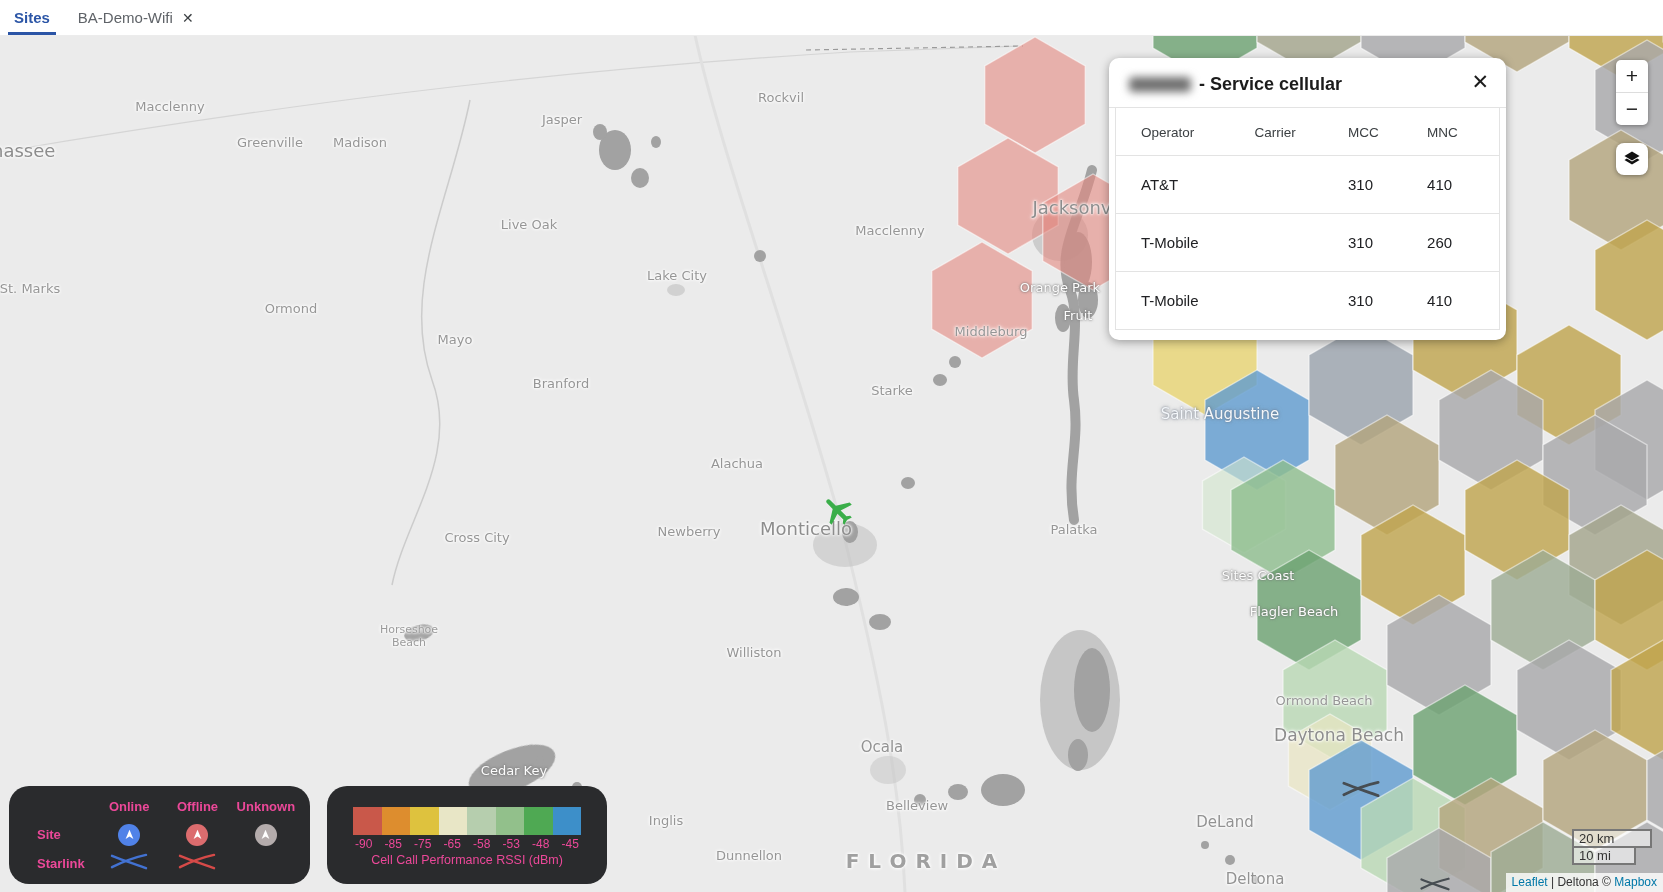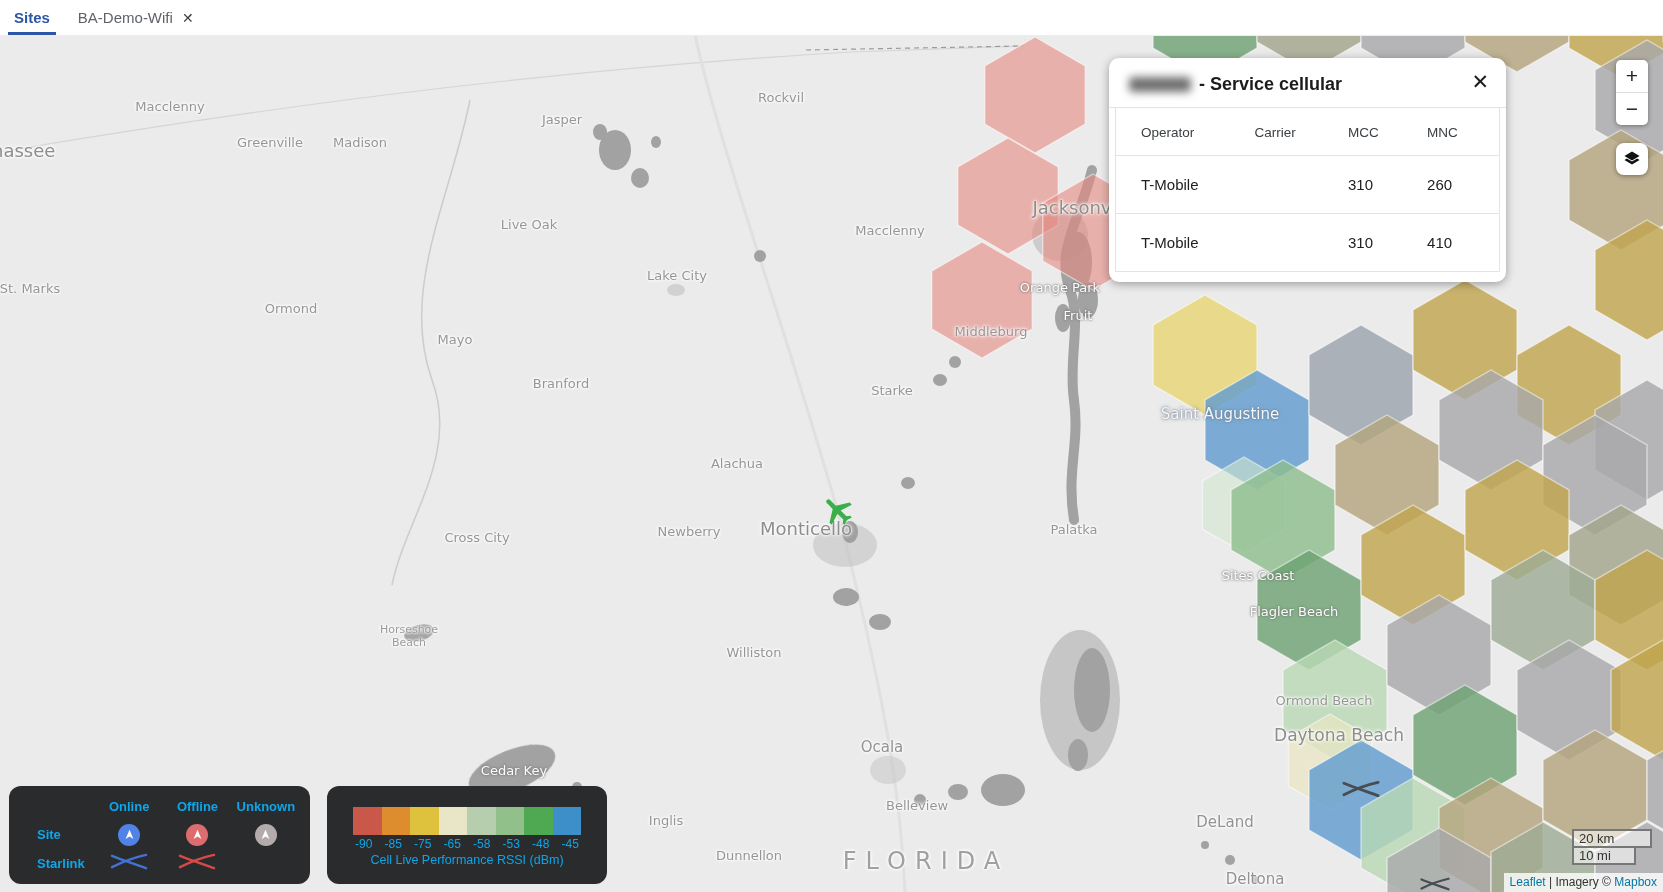--- a/index.html
+++ b/index.html
@@ -21,21 +21,21 @@
   #label-layer{position:absolute;inset:0;z-index:3;pointer-events:none;}
   .mlab{position:absolute;white-space:nowrap;font-family:"DejaVu Sans",sans-serif;
         text-shadow:0 0 2px #fff,0 0 3px #fff,0 0 4px #fff;}
   .mlab.town{font-size:13px;color:#969696;}
   .mlab.townsm{font-size:11px;color:#9b9b9b;}
   .mlab.townmd{font-size:15px;color:#929292;}
   .mlab.city{font-size:18px;color:#8d8d8d;}
   .mlab.citysm{font-size:17px;color:#8d8d8d;}
   .mlab.water{font-size:13px;color:#fdfdfd;text-shadow:0 0 2px rgba(110,110,110,.9),0 0 3px rgba(110,110,110,.7);}
   .mlab.waterlg{font-size:15px;color:#f4f7fa;text-shadow:0 0 2px rgba(100,110,125,.9),0 0 4px rgba(100,110,125,.6);}
-  .mlab.state{font-size:24px;color:#a0a0a0;letter-spacing:9px;font-weight:normal;}
+  .mlab.state{font-size:20px;color:#a0a0a0;letter-spacing:9px;font-weight:bold;}
 
   
   .marker{position:absolute;z-index:4;transform:translate(-50%,-50%);}
 
   
   .popup{position:absolute;left:1109px;top:58px;width:397px;background:#fff;border-radius:10px;
          box-shadow:0 2px 10px rgba(0,0,0,.35);z-index:30;}
   .ptitle{padding:16px 50px 12px 20px;font-size:18px;font-weight:bold;color:#1c1c1c;display:flex;align-items:center;}
   .redact{display:inline-block;width:62px;height:15px;background:#6f6f6f;border-radius:4px;filter:blur(4px);margin-right:8px;}
   .pclose{position:absolute;right:17px;top:13px;font-size:21px;color:#1b1b1b;cursor:pointer;line-height:1;}
@@ -51,21 +51,21 @@
 
   
   .zoomctl{position:absolute;right:15px;top:60px;width:32px;background:#fff;border-radius:5px;
            box-shadow:0 1px 5px rgba(0,0,0,.4);z-index:40;overflow:hidden;}
   .zbtn{height:32px;display:flex;align-items:center;justify-content:center;font-size:21px;color:#1f1f1f;cursor:pointer;}
   .zbtn + .zbtn{border-top:1px solid #ddd;}
   .layersbtn{position:absolute;right:15px;top:143px;width:32px;height:32px;background:#fff;border-radius:8px;
              box-shadow:0 1px 5px rgba(0,0,0,.4);z-index:40;display:flex;align-items:center;justify-content:center;cursor:pointer;}
 
   
-  .darkbox{position:absolute;border-radius:12px;z-index:40;color:#0ea5e9;}
+  .darkbox{position:absolute;border-radius:20px;z-index:40;color:#ec4899;}
   .site-legend{left:9px;top:786px;width:301px;height:98px;
                display:grid;grid-template-columns:76px 1fr 1fr 1fr;grid-template-rows:1fr 1fr 1fr;
                align-items:center;justify-items:center;padding:6px 10px;box-sizing:border-box;}
   .site-legend .hdr{font-size:13px;font-weight:bold;}
   .site-legend .rowlab{font-size:13px;font-weight:bold;justify-self:start;padding-left:18px;}
   .dot{width:22px;height:22px;border-radius:50%;display:flex;align-items:center;justify-content:center;}
 
   .rssi-legend{left:327px;top:786px;width:280px;height:98px;box-sizing:border-box;padding-top:21px;text-align:center;}
   #rssi-swatches{display:flex;width:228px;margin:0 auto;height:28px;}
   #rssi-swatches .sw{flex:1;}
@@ -258,20 +258,26 @@
         <thead>
             <tr id="cell-table-head">
               <th>Operator</th>
               <th>Carrier</th>
               <th>MCC</th>
               <th>MNC</th>
             </tr>
           </thead>
         <tbody id="cell-table-body">
             <tr>
+              <td>AT&amp;T</td>
+              <td></td>
+              <td>310</td>
+              <td>410</td>
+            </tr>
+            <tr>
               <td>T-Mobile</td>
               <td></td>
               <td>310</td>
               <td>260</td>
             </tr>
             <tr>
               <td>T-Mobile</td>
               <td></td>
               <td>310</td>
               <td>410</td>
@@ -346,29 +352,29 @@
     <div id="rssi-labels">
         <div class="swl">-90</div>
         <div class="swl">-85</div>
         <div class="swl">-75</div>
         <div class="swl">-65</div>
         <div class="swl">-58</div>
         <div class="swl">-53</div>
         <div class="swl">-48</div>
         <div class="swl">-45</div>
       </div>
-    <div class="rssi-cap">Cell Live Performance RSSI (dBm)</div>
+    <div class="rssi-cap">Cell Call Performance RSSI (dBm)</div>
   </div>
 
   <div class="scalectl">
     <div class="sbar km">20 km</div>
     <div class="sbar mi">10 mi</div>
   </div>
 
-  <div class="attrib"><a href="#">Leaflet</a><span> | Imagery © </span><a href="#">Mapbox</a></div>
+  <div class="attrib"><a href="#">Leaflet</a><span> | Deltona © </span><a href="#">Mapbox</a></div>
 
   <div class="tabbar">
     <div class="tab active">
       <span>Sites</span>
     </div>
     <div class="tab">
       <span>BA-Demo-Wifi</span>
       <span class="tclose">✕</span>
     </div>
   </div>

